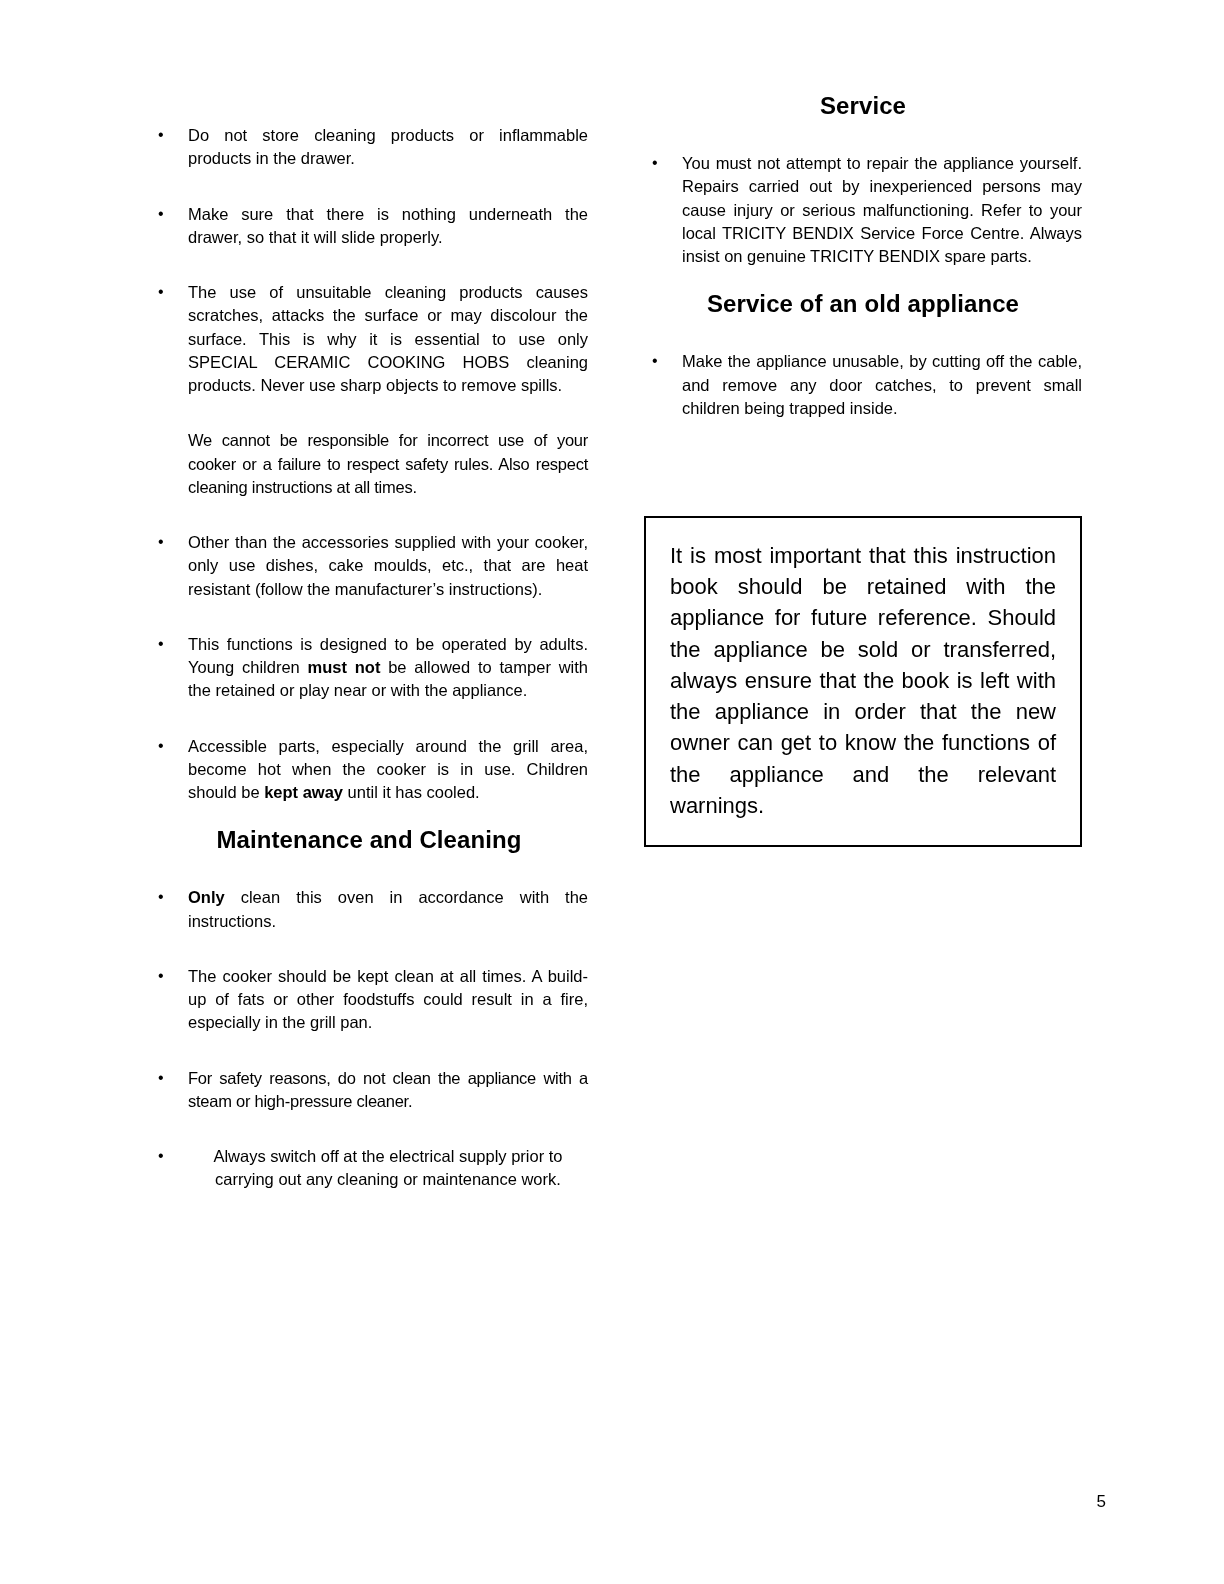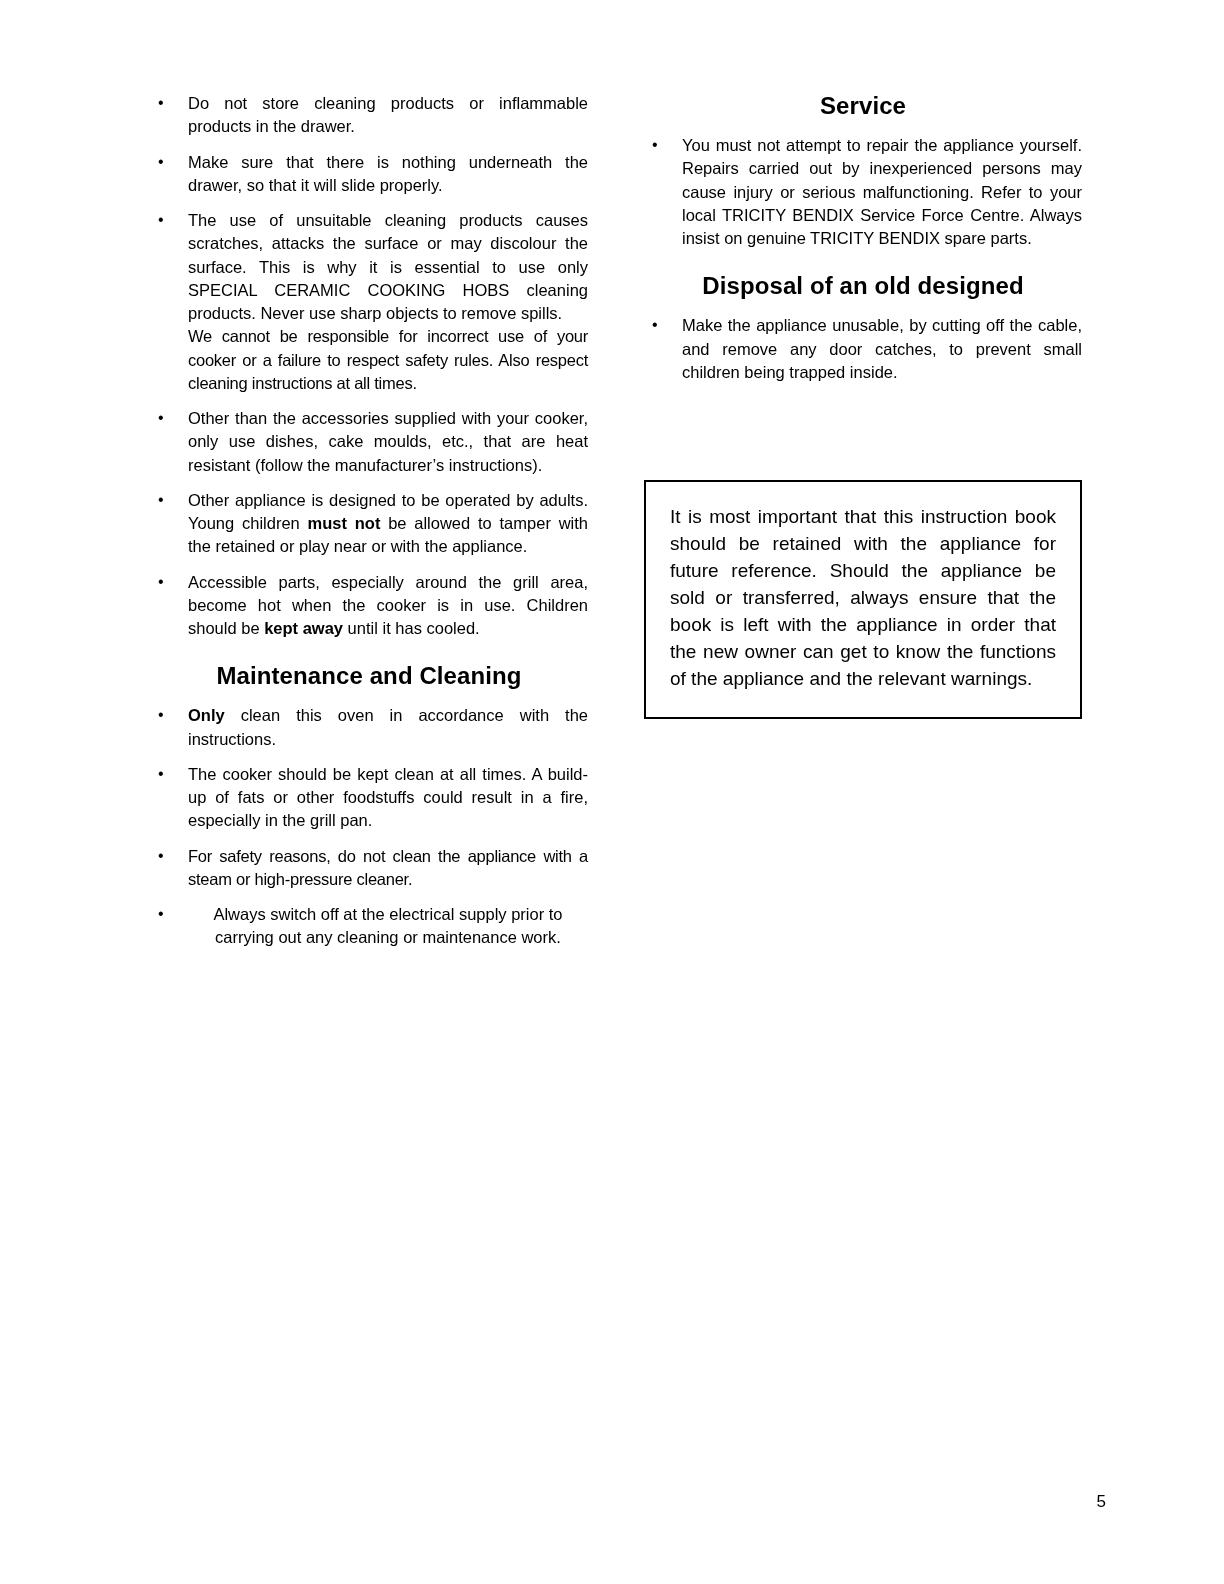--- a/index.html
+++ b/index.html
@@ -57,39 +57,40 @@
   ul.bullets > li .bullet {
     position: absolute;
     left: 8px;
     top: 0;
     font-size: 16px;
     line-height: 1.41;
   }
   .para {
     display: block;
     text-align: justify;
+    margin-top: 32px;
   }
   .para.tight {
     letter-spacing: -0.25px;
   }
   .nojust {
     text-align: center;
   }
   b, strong {
     font-weight: bold;
   }
   .notice-box {
     margin-top: 96px;
     border: 2px solid #000000;
     padding: 22px 24px 24px 24px;
     box-sizing: border-box;
   }
   .notice-box p {
     margin: 0;
-    font-size: 19px;
+    font-size: 22px;
     line-height: 1.42;
     text-align: justify;
   }
   .page-number {
     position: absolute;
     right: 118px;
     bottom: 72px;
     font-size: 17px;
   }
   .footer {
@@ -138,21 +139,21 @@
         <li>
           <span class="bullet">•</span>
           <span class="para">Other than the accessories supplied with your cooker, only use dishes, cake moulds, etc., that are heat resistant (follow the manufacturer’s instructions).</span>
         </li>
       </ul>
 
 
       <ul class="bullets">
         <li>
           <span class="bullet">•</span>
-          <span class="para"><span>Other appliance is designed to be operated by adults. Young children </span><b>must not</b><span> be allowed to tamper with the retained or play near or with the appliance.</span></span>
+          <span class="para"><span>This functions is designed to be operated by adults. Young children </span><b>must not</b><span> be allowed to tamper with the retained or play near or with the appliance.</span></span>
         </li>
         <li>
           <span class="bullet">•</span>
           <span class="para"><span>Accessible parts, especially around the grill area, become hot when the cooker is in use. Children should be </span><b>kept away</b><span> until it has cooled.</span></span>
         </li>
       </ul>
 
       <h2 class="section-title">Maintenance and Cleaning</h2>
 
       <ul class="bullets">
@@ -180,21 +181,21 @@
 
       <h2 class="section-title" style="margin-top:0;">Service</h2>
 
       <ul class="bullets">
         <li>
           <span class="bullet">•</span>
           <span class="para">You must not attempt to repair the appliance yourself. Repairs carried out by inexperienced persons may cause injury or serious malfunctioning. Refer to your local TRICITY BENDIX Service Force Centre. Always insist on genuine TRICITY BENDIX spare parts.</span>
         </li>
       </ul>
 
-      <h2 class="section-title">Disposal of an old designed</h2>
+      <h2 class="section-title">Service of an old appliance</h2>
 
       <ul class="bullets">
         <li>
           <span class="bullet">•</span>
           <span class="para">Make the appliance unusable, by cutting off the cable, and remove any door catches, to prevent small children being trapped inside.</span>
         </li>
       </ul>
 
       <div class="notice-box">
         <p>It is most important that this instruction book should be retained with the appliance for future reference. Should the appliance be sold or transferred, always ensure that the book is left with the appliance in order that the new owner can get to know the functions of the appliance and the relevant warnings.</p>

